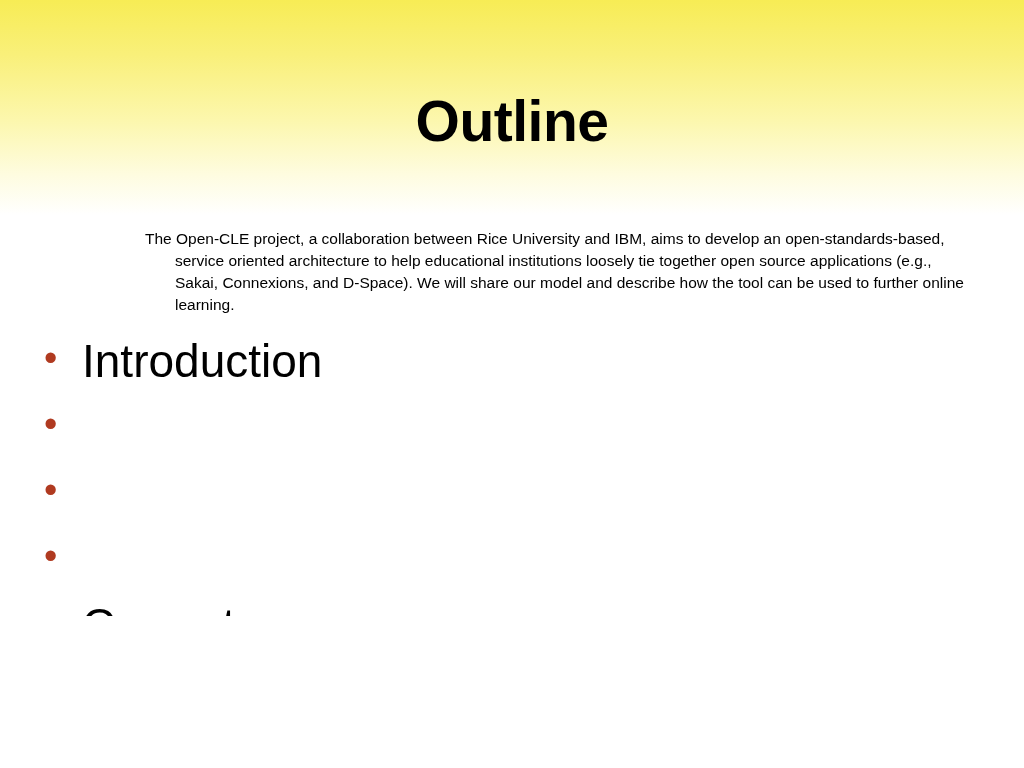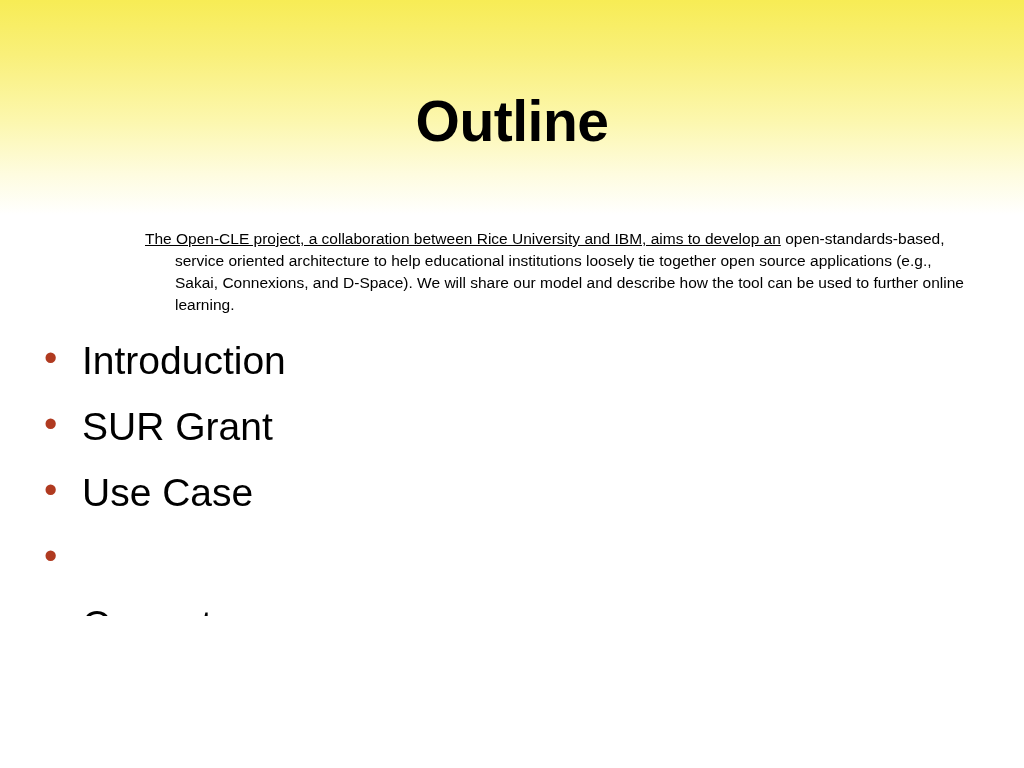--- a/index.html
+++ b/index.html
@@ -47,21 +47,20 @@
     line-height: 1.42;
     color: #000000;
   }
   .intro-text {
     margin: 0;
     text-indent: 0;
     padding-left: 30px;
   }
   .intro-text .lead {
     margin-left: -30px;
-    text-decoration: underline;
   }
   .bullet-list {
     position: absolute;
     top: 336px;
     left: 36px;
     width: 950px;
     list-style: none;
     margin: 0;
     padding: 0;
   }
@@ -74,21 +73,21 @@
     color: #b03a20;
     font-size: 38px;
     line-height: 44px;
     width: 46px;
     flex: 0 0 46px;
     text-align: left;
     padding-left: 8px;
     box-sizing: border-box;
   }
   .bullet-label {
-    font-size: 39px;
+    font-size: 46px;
     color: #000000;
     line-height: 50px;
   }
   
   .logo {
     position: absolute;
     left: 838px;
     top: 645px;
     width: 160px;
     height: 110px;
@@ -156,25 +155,23 @@
     <p class="intro-text"><span class="lead">The Open-CLE project, a collaboration between Rice University and IBM, aims to develop an</span><span> open-standards-based, service oriented architecture to help educational institutions loosely tie together open source applications (e.g., Sakai, Connexions, and D-Space). We will share our model and describe how the tool can be used to further online learning.</span></p>
   </div>
 
   <ul class="bullet-list">
     <li class="bullet-item">
       <span class="bullet-dot">•</span>
       <span class="bullet-label">Introduction</span>
     </li>
     <li class="bullet-item">
       <span class="bullet-dot">•</span>
-      <span class="bullet-label">SUR Grant</span>
     </li>
     <li class="bullet-item">
       <span class="bullet-dot">•</span>
-      <span class="bullet-label">Use Case</span>
     </li>
     <li class="bullet-item">
       <span class="bullet-dot">•</span>
     </li>
     <li class="bullet-item">
       <span class="bullet-dot">•</span>
       <span class="bullet-label">Current</span>
     </li>
   </ul>
 

